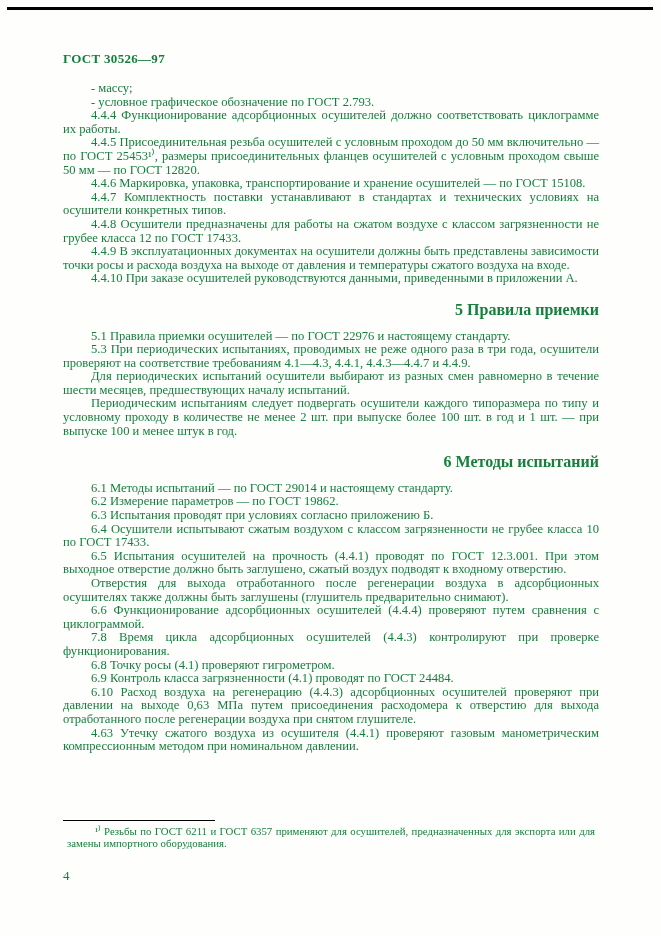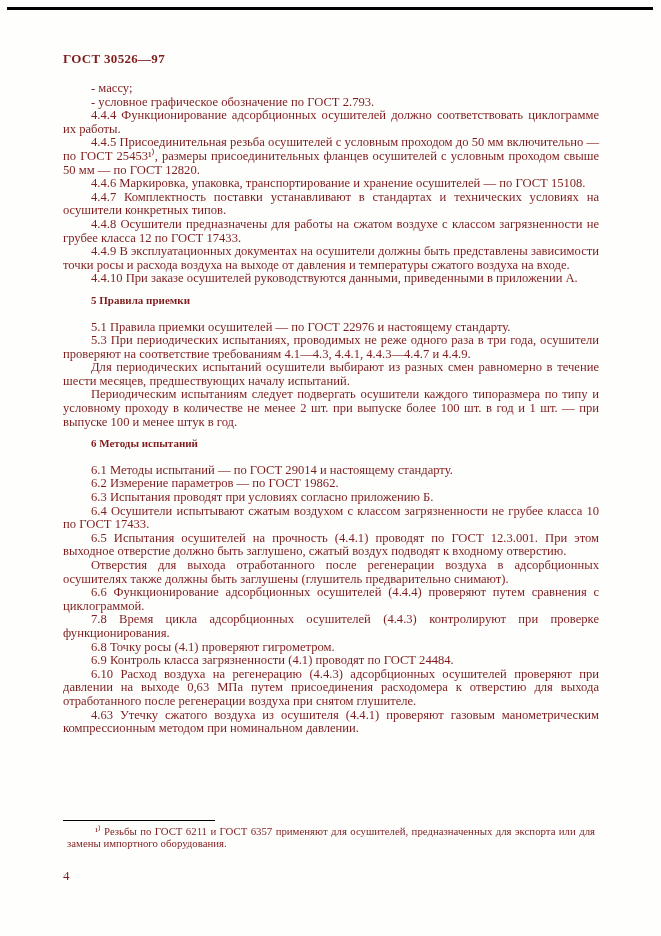--- a/index.html
+++ b/index.html
@@ -8,21 +8,21 @@
     height: 936px;
     background: #f4f4f2;
     font-family: "Liberation Serif", serif;
   }
   .page {
     position: relative;
     width: 661px;
     height: 936px;
     background: #fefefd;
     overflow: hidden;
-    color: #7f1d1d;
+    color: #15803d;
   }
   .top-edge {
     position: absolute;
     top: 7px;
     left: 7px;
     width: 646px;
     height: 3px;
     background: #000;
   }
   .doc-number {
@@ -40,25 +40,25 @@
     width: 536px;
     font-size: 12.6px;
     line-height: 13.6px;
     text-align: justify;
   }
   .para {
     margin: 0;
     text-indent: 28px;
   }
   .section-heading {
-    font-size: 11px;
+    font-size: 16px;
     font-weight: bold;
-    margin: 8px 0 13px 0;
+    margin: 17px 0 13px 0;
     text-indent: 28px;
-    text-align: left;
+    text-align: right;
   }
   .footnote-block {
     position: absolute;
     left: 63px;
     top: 820px;
     width: 536px;
   }
   .footnote-rule {
     width: 152px;
     height: 1px;

